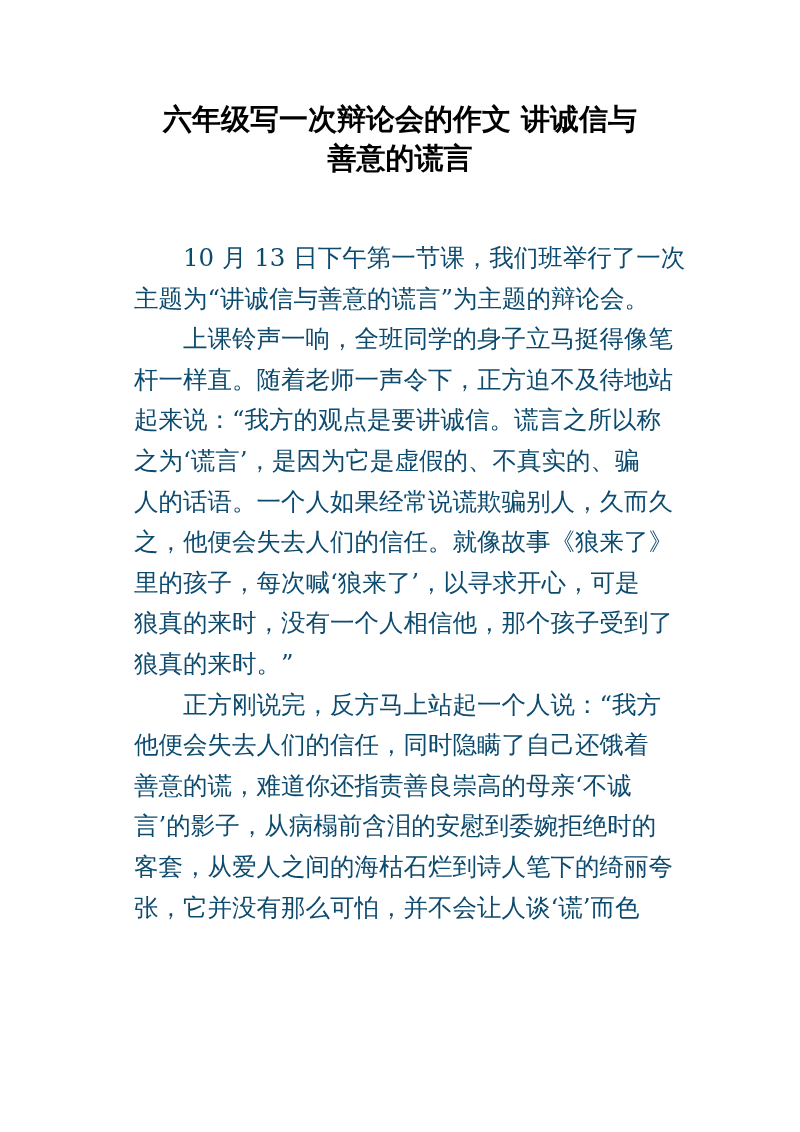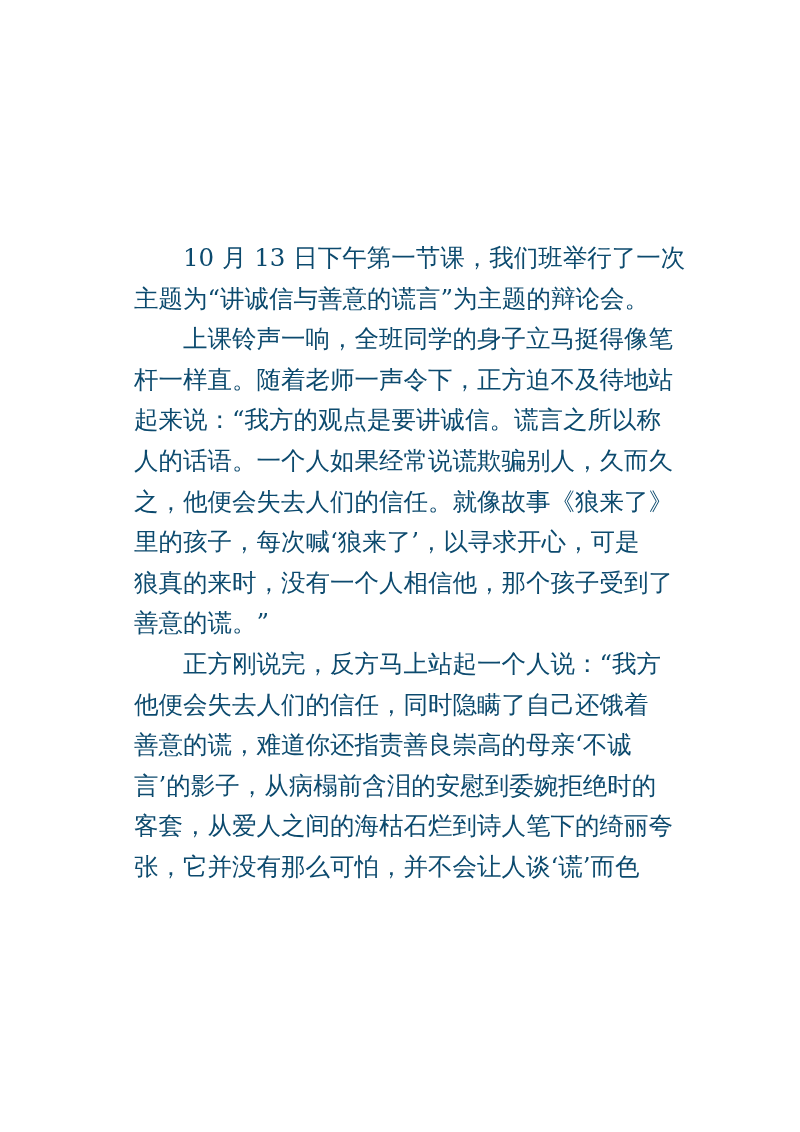--- a/index.html
+++ b/index.html
@@ -55,32 +55,37 @@
       height: 40.6px;
     }
     .indent {
       padding-left: 49px;
     }
   </style>
 </head>
 <body>
 
 <div class="page">
+  <div class="title">
+    <span class="title-line">六年级写一次辩论会的作文  讲诚信与</span>
+    <span class="title-line">善意的谎言</span>
+  </div>
 
   <div class="body-text">
     <span class="line indent">10 月 13 日下午第一节课，我们班举行了一次</span>
     <span class="line">主题为“讲诚信与善意的谎言”为主题的辩论会。</span>
     <span class="line indent">上课铃声一响，全班同学的身子立马挺得像笔</span>
     <span class="line">杆一样直。随着老师一声令下，正方迫不及待地站</span>
     <span class="line">起来说：“我方的观点是要讲诚信。谎言之所以称</span>
+    <span class="line">之为‘谎言’，是因为它是虚假的、不真实的、骗</span>
     <span class="line">人的话语。一个人如果经常说谎欺骗别人，久而久</span>
     <span class="line">之，他便会失去人们的信任。就像故事《狼来了》</span>
     <span class="line">里的孩子，每次喊‘狼来了’，以寻求开心，可是</span>
     <span class="line">狼真的来时，没有一个人相信他，那个孩子受到了</span>
-    <span class="line">善意的谎。”</span>
+    <span class="line">狼真的来时。”</span>
     <span class="line indent">正方刚说完，反方马上站起一个人说：“我方</span>
     <span class="line">他便会失去人们的信任，同时隐瞒了自己还饿着</span>
     <span class="line">善意的谎，难道你还指责善良崇高的母亲‘不诚</span>
     <span class="line">言’的影子，从病榻前含泪的安慰到委婉拒绝时的</span>
     <span class="line">客套，从爱人之间的海枯石烂到诗人笔下的绮丽夸</span>
     <span class="line">张，它并没有那么可怕，并不会让人谈‘谎’而色</span>
   </div>
 </div>
 
 </body></html>

